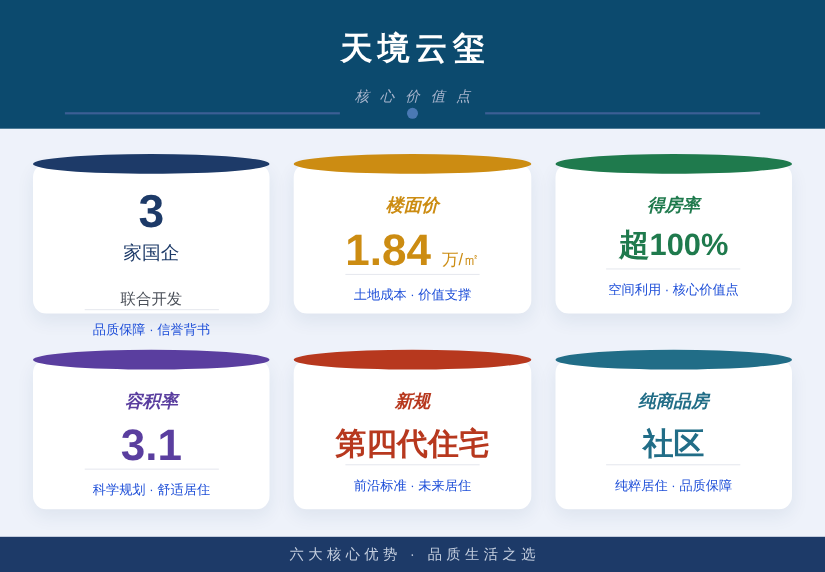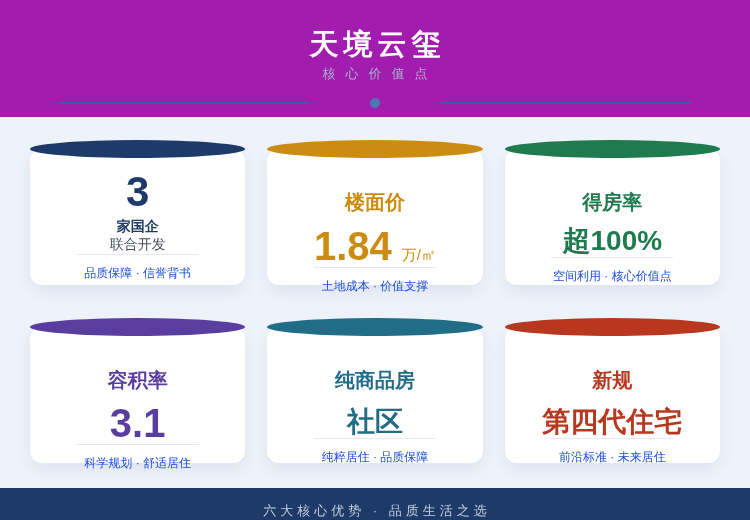--- a/index.html
+++ b/index.html
@@ -7,32 +7,33 @@
     width:750px; height:520px;
     overflow:hidden;
     font-family:"Liberation Sans","DejaVu Sans",sans-serif;
     background:#eef2fa;
   }
   .page{ width:750px; height:520px; display:flex; flex-direction:column; }
 
   
   .header{
     height:117px; flex:0 0 117px;
-    background:#a21caf;
+    background:#0c4a6e;
     display:flex; flex-direction:column; align-items:center;
     position:relative;
   }
   .title{
     margin-top:25px;
     color:#ffffff; font-size:29px; font-weight:bold;
     letter-spacing:5px; text-indent:5px;
   }
   .subtitle{
+    margin-top:14px;
     color:#a8b5cd; font-size:13px;
-    letter-spacing:10px; text-indent:10px;
+    letter-spacing:10px; text-indent:10px;font-style:italic;
   }
   .decor{
     position:absolute; left:0; right:0; bottom:9px;
     display:flex; align-items:center; justify-content:center;
   }
   .decor .line{ width:250px; height:2px; background:#3c5f95; }
   .decor .dot{
     width:10px; height:10px; border-radius:50%;
     background:#4a79b4; margin:0 61px;
   }
@@ -60,47 +61,47 @@
     border-radius:12px;
     box-shadow:0 6px 16px rgba(29,58,104,0.08);
     padding:22px 14px 13px;
     display:flex; flex-direction:column; align-items:center;
     text-align:center;
   }
   .card-big-number{
     color:var(--accent); font-size:42px; font-weight:bold; line-height:1;
   }
   .card-bold-label{
-    color:var(--accent); font-size:14px; font-weight:bold; margin-top:5px;
+    color:var(--accent); font-size:17px; font-weight:normal; margin-top:5px;
   }
   .card-sub{
-    color:#4a4f58; font-size:14px; margin-top:0;
+    color:#4a4f58; font-size:14px; margin-top:22px;
   }
   .card-title{
-    color:var(--accent); font-size:20px; font-weight:bold; margin-top:18px;
+    color:var(--accent); font-size:16px; font-weight:bold; margin-top:6px;font-style:italic;
   }
   .value-row{
     display:flex; align-items:baseline; gap:10px; margin-top:9px;
   }
   .val-xl{ color:var(--accent); font-size:40px; font-weight:bold; line-height:1.05; }
   .val-lg{ color:var(--accent); font-size:28px; font-weight:bold; line-height:1.1; margin-top:10px; }
   .val-md{ color:var(--accent); font-size:28px; font-weight:bold; line-height:1.15; margin-top:12px; }
   .unit{ color:var(--accent); font-size:15px; font-weight:normal; }
   .card-foot{
     margin-top:auto; width:100%;
     display:flex; flex-direction:column; align-items:center;
   }
   .card-divider{ width:65%; height:1px; background:#e7e9ef; }
   .card-foot-text{ color:#1d4ed8; font-size:12px; margin-top:10px; }
 
   
   .footer{
     flex:0 0 32px; height:32px;
     background:#1d3a68;
-    display:flex; align-items:flex-end; justify-content:center;
+    display:flex; align-items:center; justify-content:center;
   }
   .footer-text{
     color:#c5cfdf; font-size:13px;
     letter-spacing:4px; text-indent:4px;
   }
 </style>
 </head>
 <body>
 
 <div class="page">
@@ -162,40 +163,40 @@
       <div class="card-body">
         <div class="card-title">容积率</div>
         <div class="val-xl" style="margin-top:8px">3.1</div>
         <div class="card-foot">
           <div class="card-divider"></div>
           <div class="card-foot-text">科学规划 · 舒适居住</div>
         </div>
       </div>
     </div>
 
+    <div class="card" style="--accent: #b7381e;">
+      <div class="card-bar"></div>
+      <div class="card-body">
+        <div class="card-title">新规</div>
+        <div class="val-md">第四代住宅</div>
+        <div class="card-foot">
+          <div class="card-divider"></div>
+          <div class="card-foot-text">前沿标准 · 未来居住</div>
+        </div>
+      </div>
+    </div>
+
     <div class="card" style="--accent: #216d87;">
       <div class="card-bar"></div>
       <div class="card-body">
         <div class="card-title">纯商品房</div>
         <div class="val-md">社区</div>
         <div class="card-foot">
           <div class="card-divider"></div>
           <div class="card-foot-text">纯粹居住 · 品质保障</div>
-        </div>
-      </div>
-    </div>
-
-    <div class="card" style="--accent: #b7381e;">
-      <div class="card-bar"></div>
-      <div class="card-body">
-        <div class="card-title">新规</div>
-        <div class="val-md">第四代住宅</div>
-        <div class="card-foot">
-          <div class="card-divider"></div>
-          <div class="card-foot-text">前沿标准 · 未来居住</div>
         </div>
       </div>
     </div>
 
   </div>
 
   <div class="footer">
     <div class="footer-text">六大核心优势 · 品质生活之选</div>
   </div>
 

